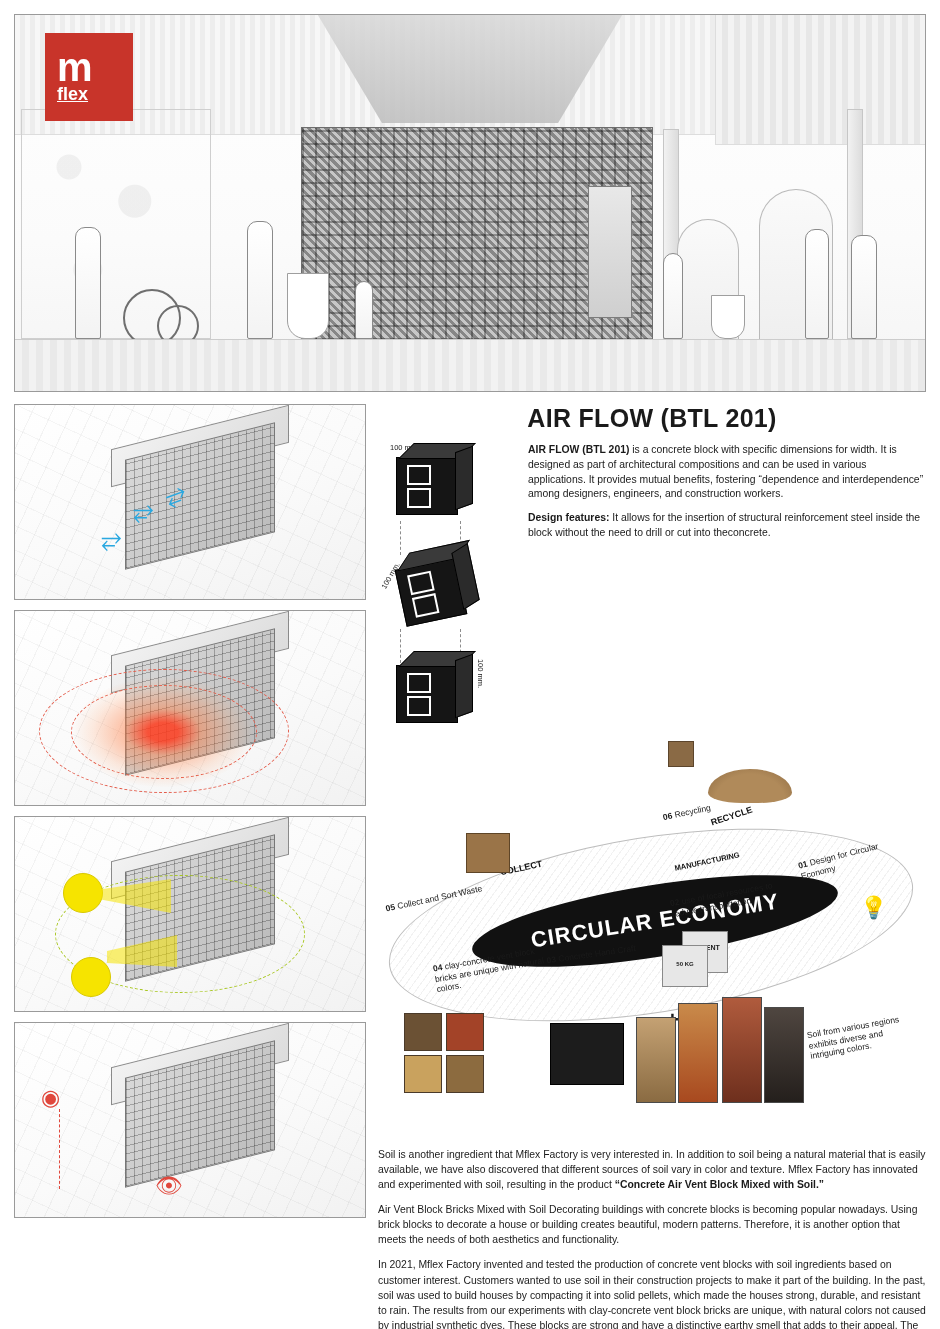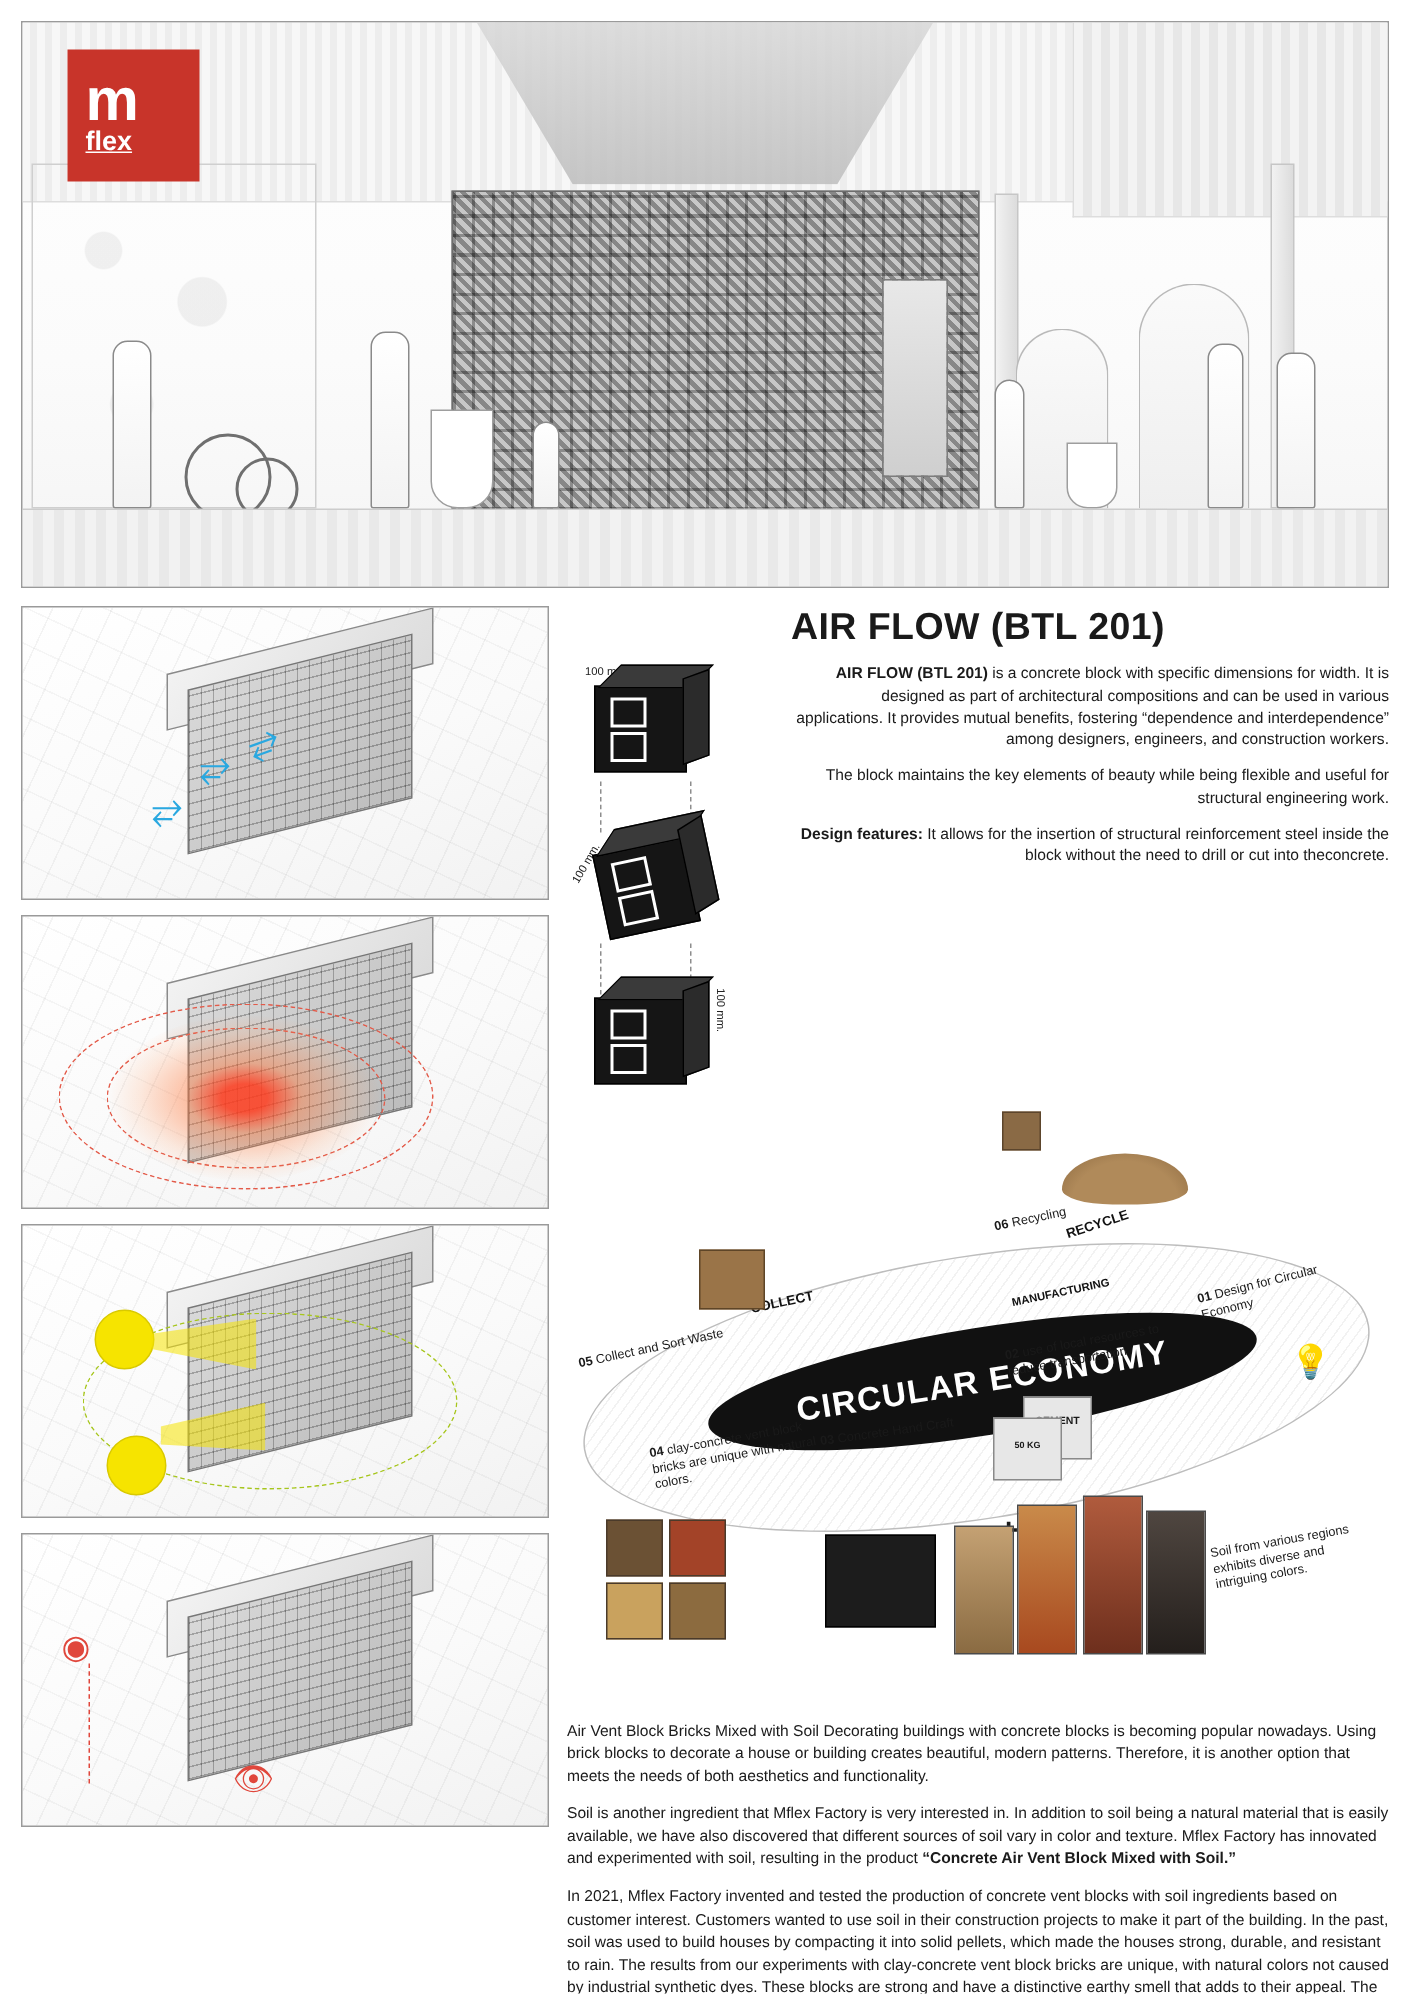--- a/index.html
+++ b/index.html
@@ -189,21 +189,21 @@
     position:absolute; right:-16px; top:-9px; width:18px; height:58px;
     background:#2b2b2b; transform: skewY(-20deg); border:1px solid #000;
   }
   .blk .top{
     position:absolute; left:9px; top:-15px; width:62px; height:16px;
     background:#3a3a3a; transform: skewX(-45deg); border:1px solid #000;
   }
   .vdash{
     position:absolute; border-left:1px dashed #8d8d8d; height:34px;
   }
-  .copy{ flex:1; font-size:10.4px; line-height:1.42;text-align:right; }
+  .copy{ flex:1; font-size:10.4px; line-height:1.42; }
   .copy p{ margin:0 0 9px 0; }
   .copy b{ font-weight:bold; }
 
   
   .circ{
     position:relative; height:396px; margin-top:2px;
   }
   .ellipse-outer{
     position:absolute; left:8px; top:92px; width:530px; height:176px;
     border:1px solid #bdbdbd; border-radius:50%;
@@ -365,21 +365,20 @@
           <div class="blk" style="left:18px;top:222px;">
             <div class="top"></div>
             <div class="side"></div>
           </div>
         </div>
 
         <div class="copy">
           <p>
             <b>AIR FLOW (BTL 201)</b><span> is a concrete block with specific dimensions for width. It is designed as part of architectural compositions and can be used in various applications. It provides mutual benefits, fostering “dependence and interdependence” among designers, engineers, and construction workers.</span>
           </p>
-          <p>The block maintains the key elements of beauty while being flexible and useful for structural engineering work.</p>
           <p>
             <b>Design features:</b><span> It allows for the insertion of structural reinforcement steel inside the block without the need to drill or cut into theconcrete.</span>
           </p>
         </div>
       </div>
 
       <div class="circ">
 
         <div class="minicube" style="left:290px;top:-4px;"></div>
         <div class="soilpile"></div>
@@ -453,22 +452,22 @@
         <div class="soilcol" style="left:300px;top:258px;background:linear-gradient(180deg,#c98a4a,#a8491f);height:100px;"></div>
         <div class="soilcol" style="left:344px;top:252px;background:linear-gradient(180deg,#b05b3d,#6e2f1d);height:106px;"></div>
         <div class="soilcol" style="left:386px;top:262px;background:linear-gradient(180deg,#4f4640,#241f1c);height:96px;"></div>
 
         <div class="circ-label" style="left:430px;top:276px;width:104px;transform:rotate(-10deg);">
           <span>Soil from various regions exhibits diverse and intriguing colors.</span>
         </div>
       </div>
 
       <div class="bottom">
-        <p>Air Vent Block Bricks Mixed with Soil Decorating buildings with concrete blocks is becoming popular nowadays. Using brick blocks to decorate a house or building creates beautiful, modern patterns. Therefore, it is another option that meets the needs of both aesthetics and functionality.</p>
         <p>
           <span>Soil is another ingredient that Mflex Factory is very interested in. In addition to soil being a natural material that is easily available, we have also discovered that different sources of soil vary in color and texture. Mflex Factory has innovated and experimented with soil, resulting in the product </span><b>“Concrete Air Vent Block Mixed with Soil.”</b>
         </p>
+        <p>Air Vent Block Bricks Mixed with Soil Decorating buildings with concrete blocks is becoming popular nowadays. Using brick blocks to decorate a house or building creates beautiful, modern patterns. Therefore, it is another option that meets the needs of both aesthetics and functionality.</p>
         <p>In 2021, Mflex Factory invented and tested the production of concrete vent blocks with soil ingredients based on customer interest. Customers wanted to use soil in their construction projects to make it part of the building. In the past, soil was used to build houses by compacting it into solid pellets, which made the houses strong, durable, and resistant to rain. The results from our experiments with clay-concrete vent block bricks are unique, with natural colors not caused by industrial synthetic dyes. These blocks are strong and have a distinctive earthy smell that adds to their appeal. The meticulous and delicate process, resembling Concrete Hand Craft, makes these special concrete air vent bricks beautiful and as charming as other models of air vent bricks.</p>
       </div>
 
     </div>
   </div>
 </div>
 
 </body></html>

